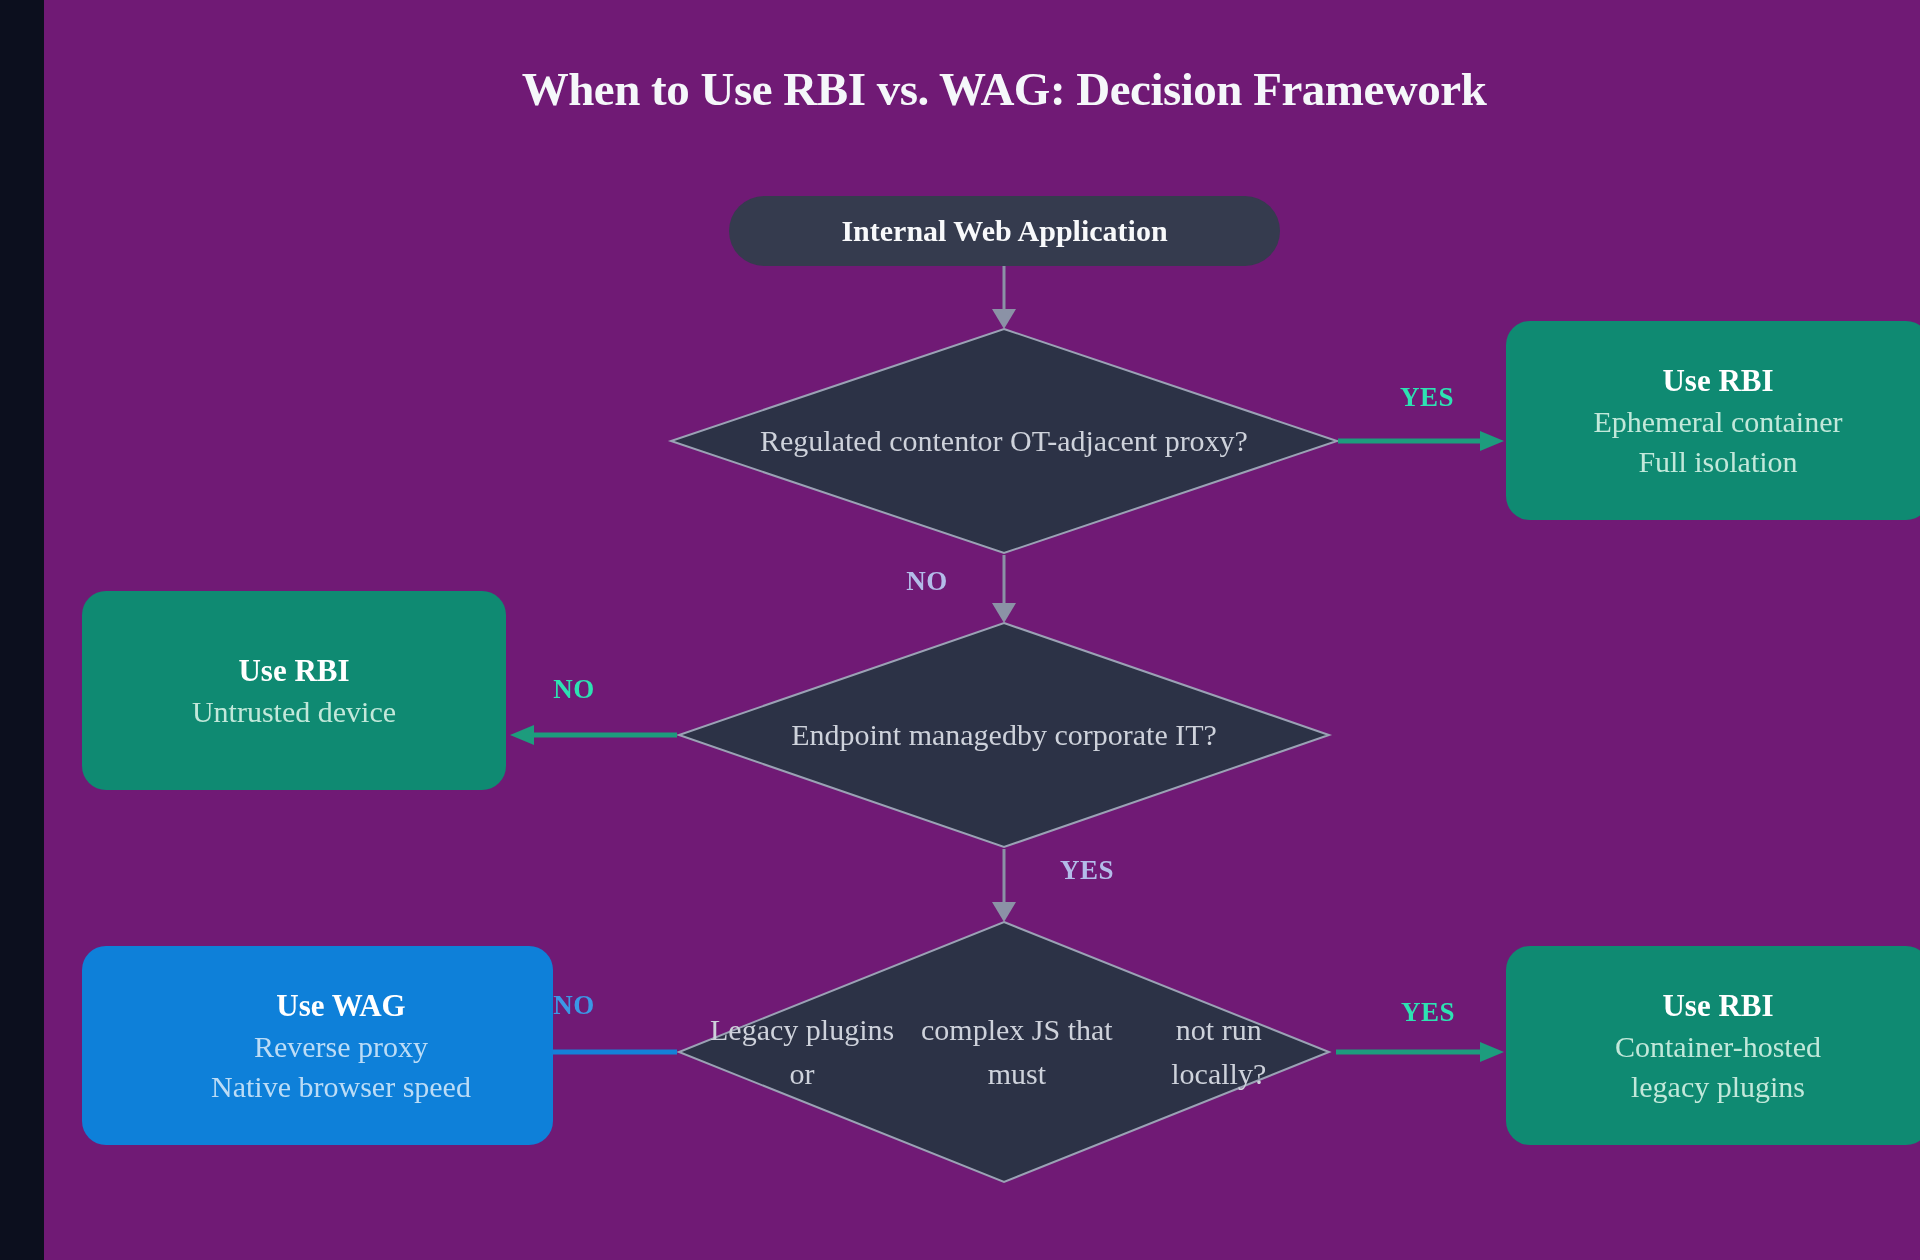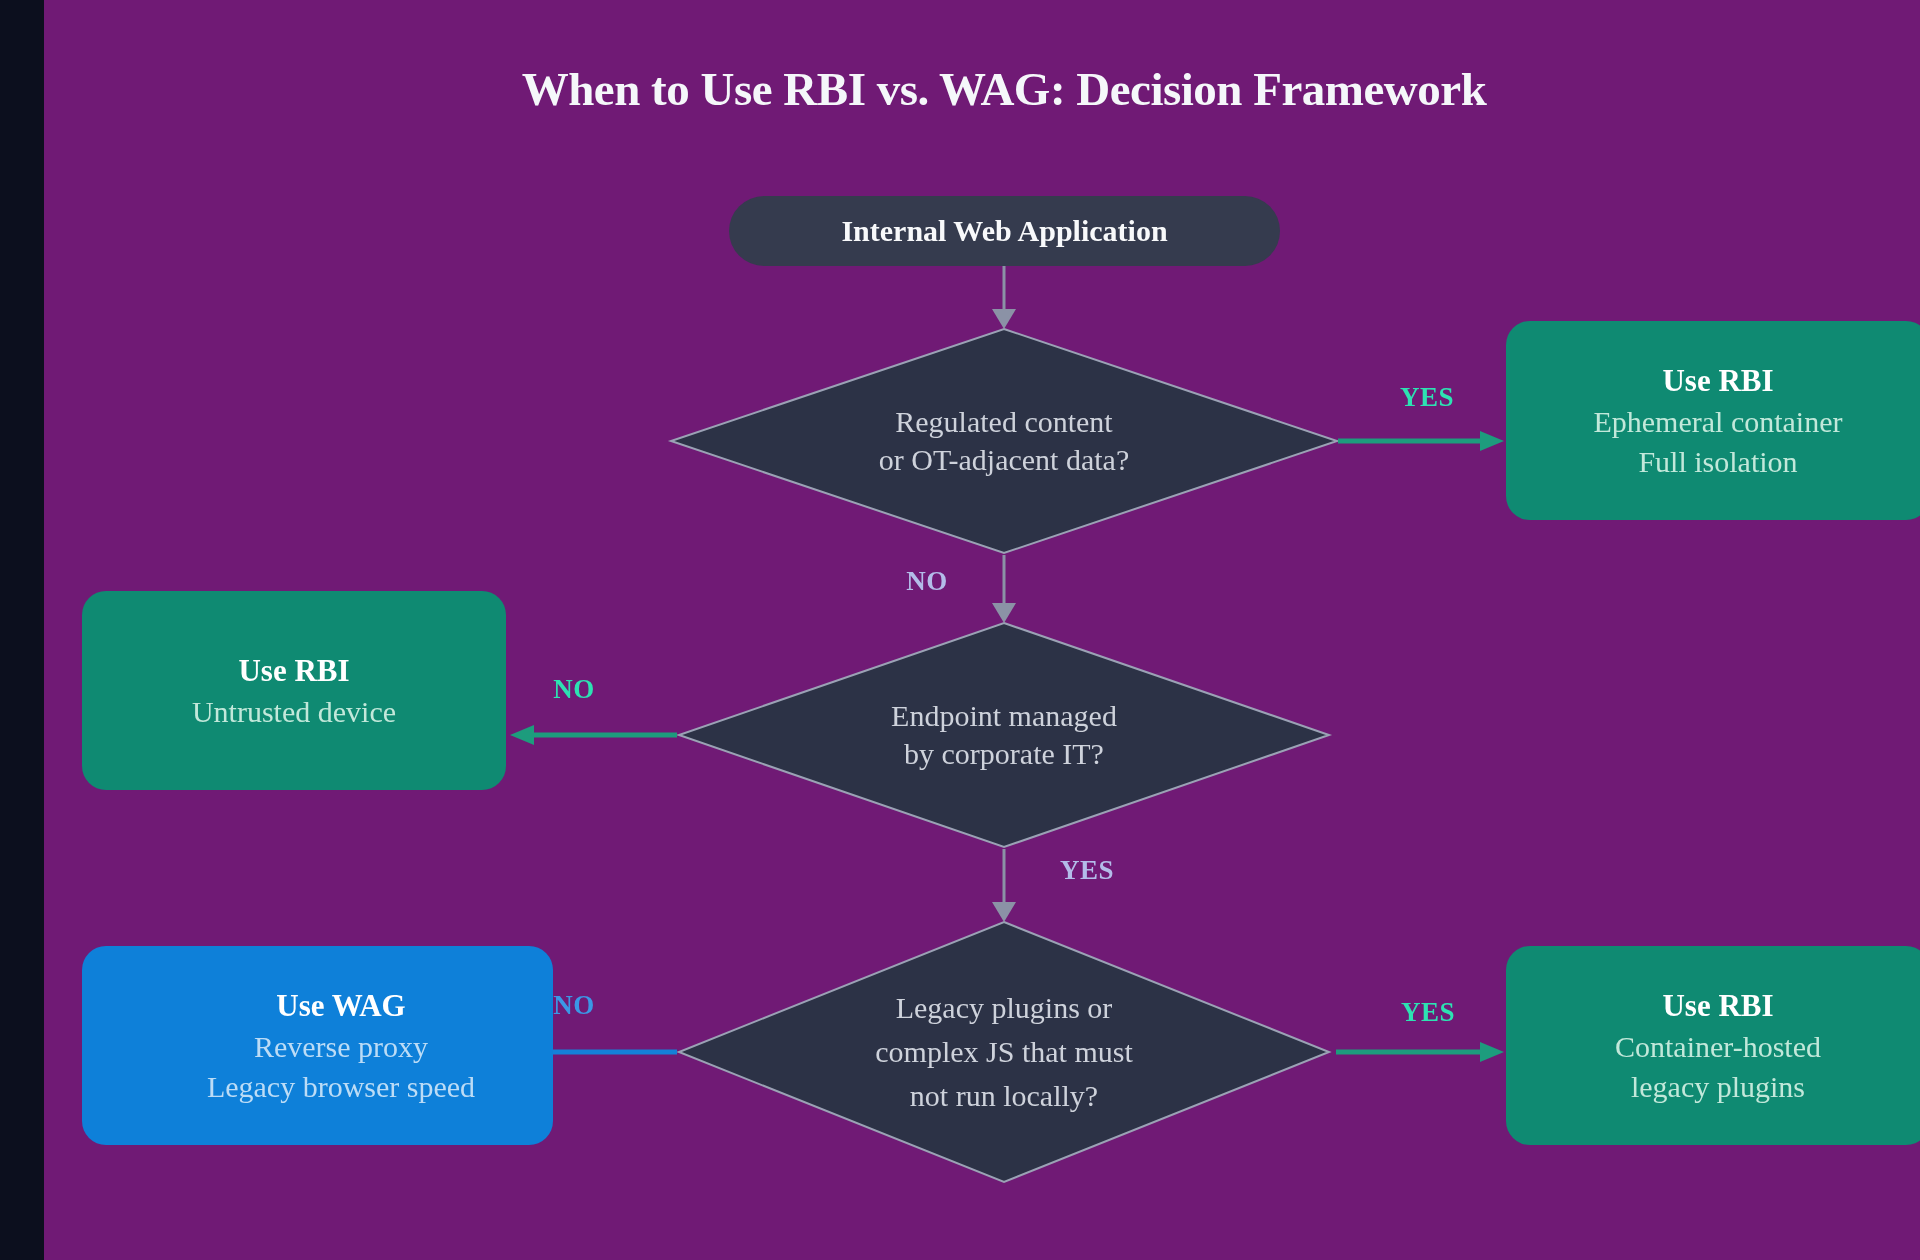--- a/index.html
+++ b/index.html
@@ -15,21 +15,21 @@
     letter-spacing:-0.5px;
   }
   svg.layer{position:absolute;left:0;top:0;}
   .pill{
     position:absolute;left:685px;top:196px;width:551px;height:70px;
     background:#353b4e;border-radius:35px;
     display:flex;align-items:center;justify-content:center;
   }
   .pill span{font-size:30px;font-weight:bold;color:#f8f9fb;text-align:center;}
   .dtext{
-    position:absolute;display:flex;flex-direction:column;
+    position:absolute;display:flex;flex-direction:row;
     align-items:center;justify-content:center;text-align:center;
     color:#ced2db;font-size:30px;line-height:38px;
   }
   .dtext.three{line-height:44px;}
   .outcome{
     position:absolute;width:424px;height:199px;border-radius:24px;
     display:flex;flex-direction:column;align-items:center;justify-content:center;
     text-align:center;
   }
   .outcome .otitle{font-size:31px;font-weight:bold;color:#ffffff;line-height:42px;}
@@ -80,21 +80,21 @@
     <line x1="1292" y1="1052" x2="1438" y2="1052" stroke="#1d9c7d" stroke-width="5"></line>
     <polygon points="1460,1052 1436,1042 1436,1062" fill="#1d9c7d"></polygon>
   </svg>
 
   <div class="pill">
     <span>Internal Web Application</span>
   </div>
 
   <div class="dtext" style="left:660px;top:400px;width:600px;height:82px;">
     <span>Regulated content</span>
-    <span>or OT-adjacent data?</span>
+    <span>or OT-adjacent proxy?</span>
   </div>
 
   <div class="dtext" style="left:660px;top:694px;width:600px;height:82px;">
     <span>Endpoint managed</span>
     <span>by corporate IT?</span>
   </div>
 
   <div class="dtext three" style="left:660px;top:986px;width:600px;height:132px;">
     <span>Legacy plugins or</span>
     <span>complex JS that must</span>
@@ -108,21 +108,21 @@
   </div>
 
   <div class="outcome rbi" style="left:38px;top:591px;">
     <div class="otitle">Use RBI</div>
     <div class="oline">Untrusted device</div>
   </div>
 
   <div class="outcome wag" style="left:38px;top:946px;padding-left:47px;">
     <div class="otitle">Use WAG</div>
     <div class="oline">Reverse proxy</div>
-    <div class="oline">Legacy browser speed</div>
+    <div class="oline">Native browser speed</div>
   </div>
 
   <div class="outcome rbi" style="left:1462px;top:946px;">
     <div class="otitle">Use RBI</div>
     <div class="oline">Container-hosted</div>
     <div class="oline">legacy plugins</div>
   </div>
 
   <span class="edge-label teal" style="left:1383px;top:397px;">YES</span>
   <span class="edge-label lavender" style="left:883px;top:581px;">NO</span>

